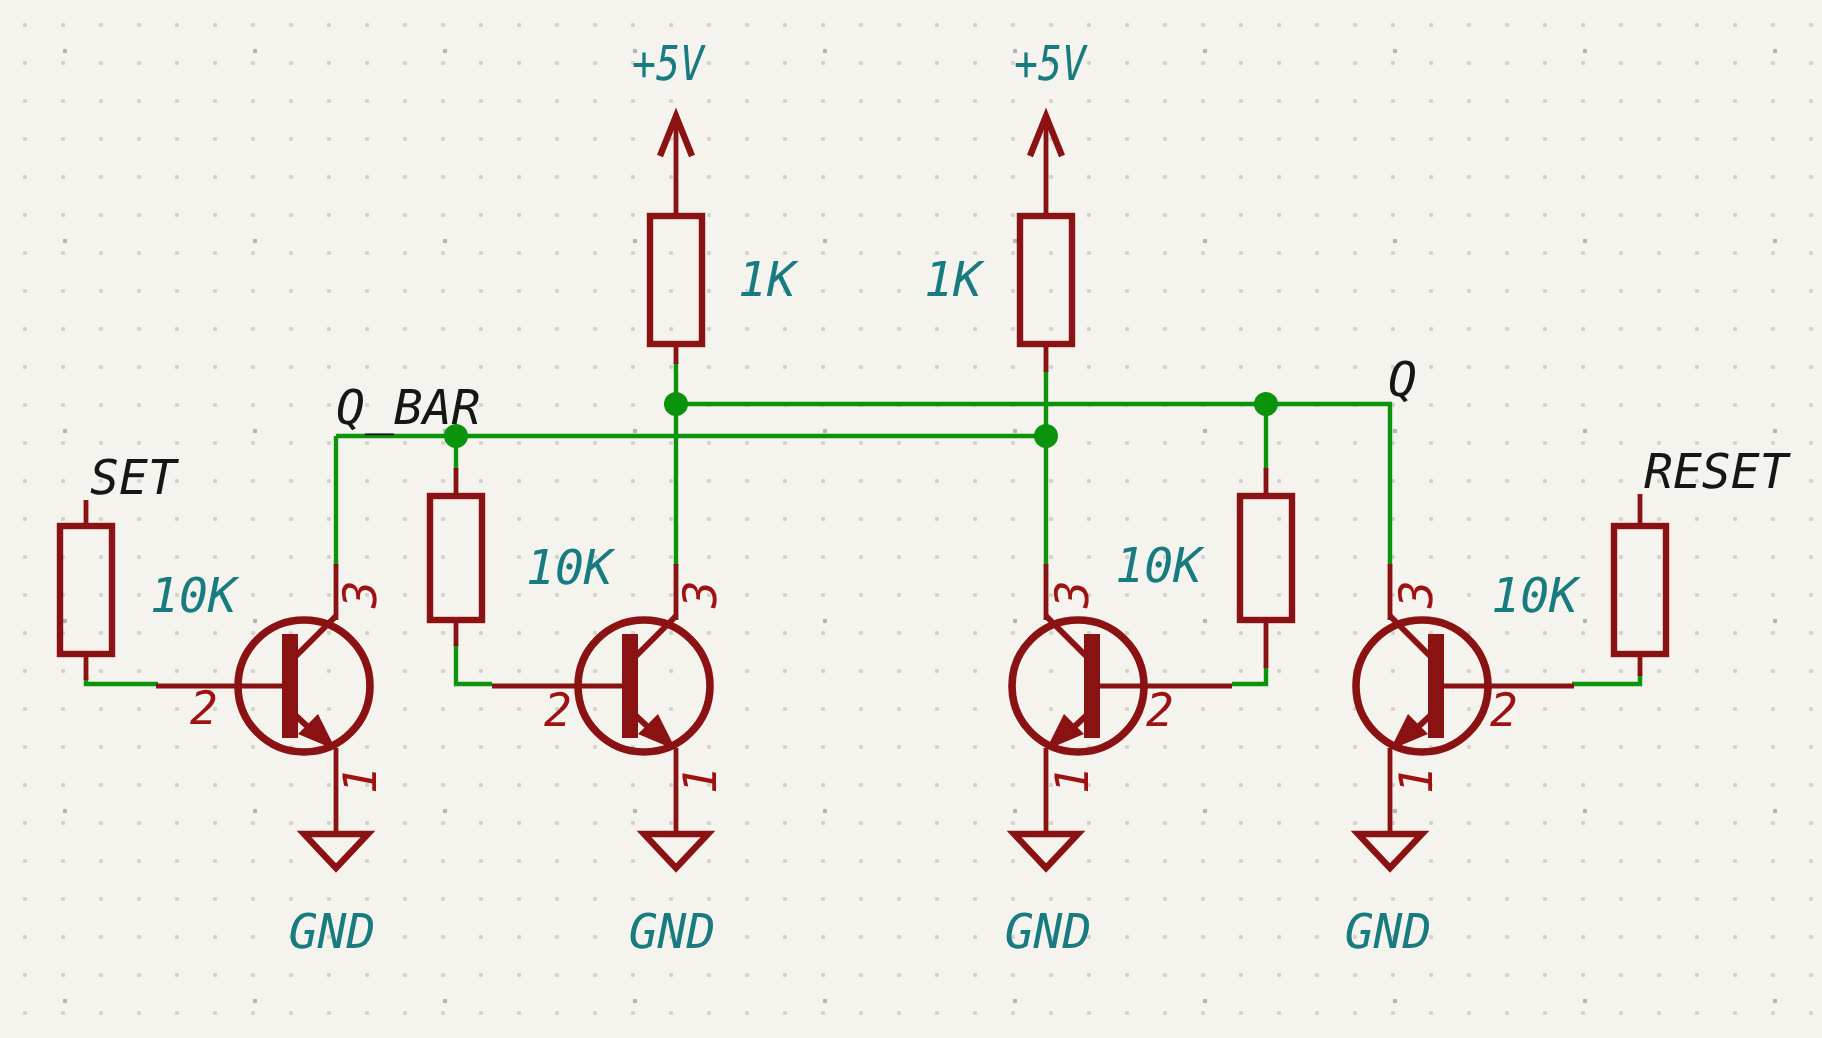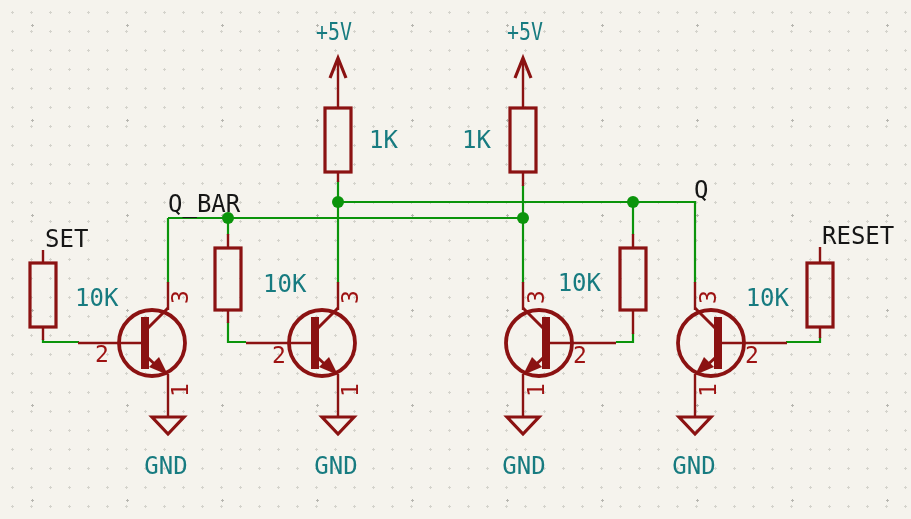--- a/index.html
+++ b/index.html
@@ -9,20 +9,21 @@
   html,body{margin:0;padding:0;}
   body{font-family:"DejaVu Sans Mono", monospace; background:#e8e6e0;}
   .canvas{
     position:relative; width:911px; height:519px; overflow:hidden;
     background-color:var(--background);
     background-image:
       radial-gradient(circle, #B7B6B0 0 1.1px, transparent 1.3px),
       radial-gradient(circle, #D4D3CC 0 1px, transparent 1.2px);
     background-size:95px 95px, 19px 19px;
     background-position:80px 73px, 3px 3px;
+    font-style:italic;
   }
   svg{position:absolute;left:0;top:0;}
   .w{stroke:var(--wire);stroke-width:2.2;fill:none;stroke-linejoin:miter;stroke-linecap:butt;}
   .jct{fill:var(--wire);stroke:none;}
   .sym{stroke:var(--symbol);fill:none;stroke-width:3.2;}
   .circ{stroke:var(--symbol);fill:none;stroke-width:3.8;}
   .pin{stroke:var(--symbol);stroke-width:2.4;fill:none;}
   .diag{stroke:var(--symbol);stroke-width:3;fill:none;}
   .bar{fill:var(--symbol);stroke:none;}
   .arr{fill:var(--symbol);stroke:none;}

